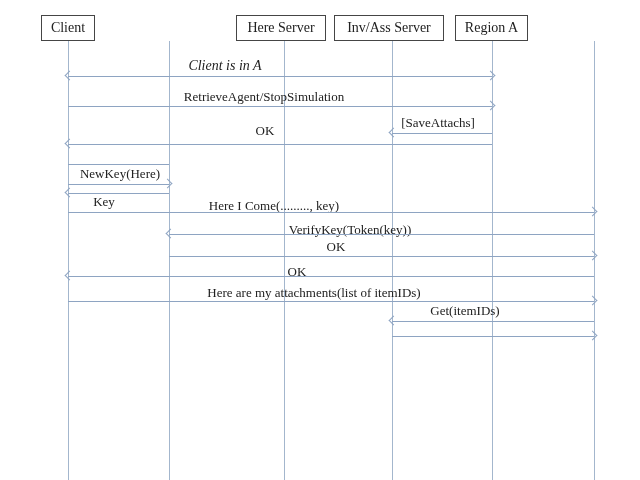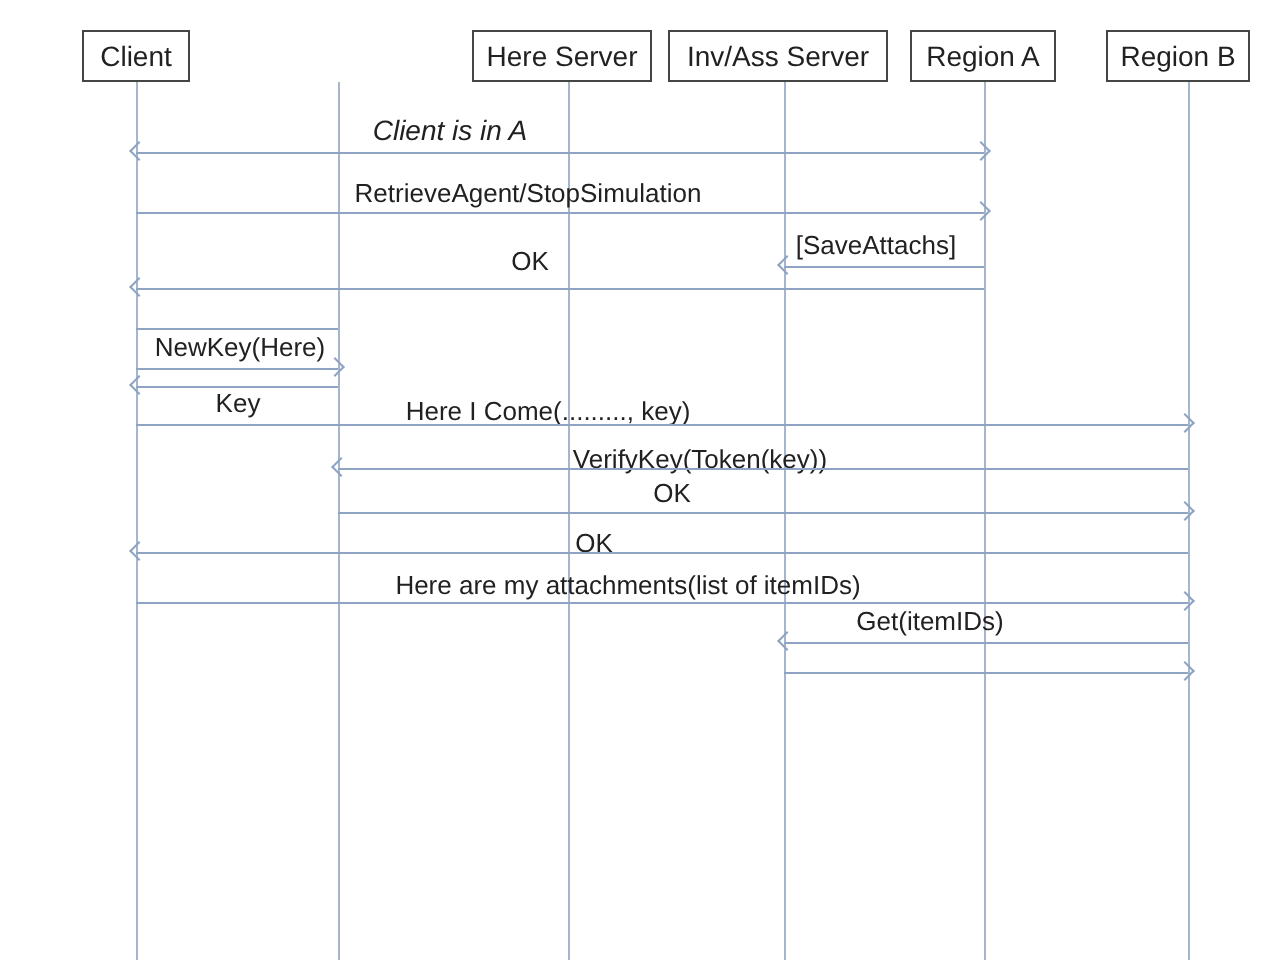--- a/index.html
+++ b/index.html
@@ -1,18 +1,18 @@
 <!DOCTYPE html>
 <html><head>
 <meta charset="utf-8">
 <style>
   html,body{margin:0;padding:0;background:#ffffff;}
   .canvas{
     position:relative;width:640px;height:480px;background:#ffffff;
-    font-family:Liberation Sans, sans-serif;overflow:hidden;
+    font-family:Liberation Serif, serif;overflow:hidden;
   }
   .actor{
     position:absolute;top:15px;height:26px;box-sizing:border-box;
     border:1px solid #454545;background:#ffffff;color:#212121;
     display:flex;align-items:center;justify-content:center;
     font-size:14px;white-space:nowrap;
   }
   .lifeline{
     position:absolute;top:41px;height:439px;width:1px;background:#a3b6cd;
   }
@@ -28,21 +28,20 @@
 </style>
 </head>
 <body>
 
 <div class="canvas">
 
   <div class="actor" style="left:41px;width:54px">Client</div>
   <div class="actor" style="left:236px;width:90px">Here Server</div>
   <div class="actor" style="left:455px;width:73px">Region A</div>
   <div class="actor" style="left:334px;width:110px">Inv/Ass Server</div>
-  <div class="actor" style="left:553px;width:72px">Region B</div>
 
   <div class="lifeline" style="left:68px"></div>
   <div class="lifeline" style="left:169px"></div>
   <div class="lifeline" style="left:284px"></div>
   <div class="lifeline" style="left:392px"></div>
   <div class="lifeline" style="left:492px"></div>
   <div class="lifeline" style="left:594px"></div>
 
   <div>
     <div class="mlabel it" style="left:225px;top:58px">Client is in A</div>
@@ -81,21 +80,21 @@
     <div class="mlabel" style="left:120px;top:166px">NewKey(Here)</div>
     <div class="mline" style="left:68px;top:184px;width:101px">
       <span class="head r"></span>
     </div>
   </div>
 
   <div>
     <div class="mline" style="left:68px;top:193px;width:101px">
       <span class="head l"></span>
     </div>
-    <div class="mlabel" style="left:119px;top:194px">Key</div>
+    <div class="mlabel" style="left:104px;top:194px">Key</div>
   </div>
 
   <div>
     <div class="mlabel" style="left:274px;top:198px">Here I Come(........., key)</div>
     <div class="mline" style="left:68px;top:212px;width:526px">
       <span class="head r"></span>
     </div>
   </div>
 
   <div>

